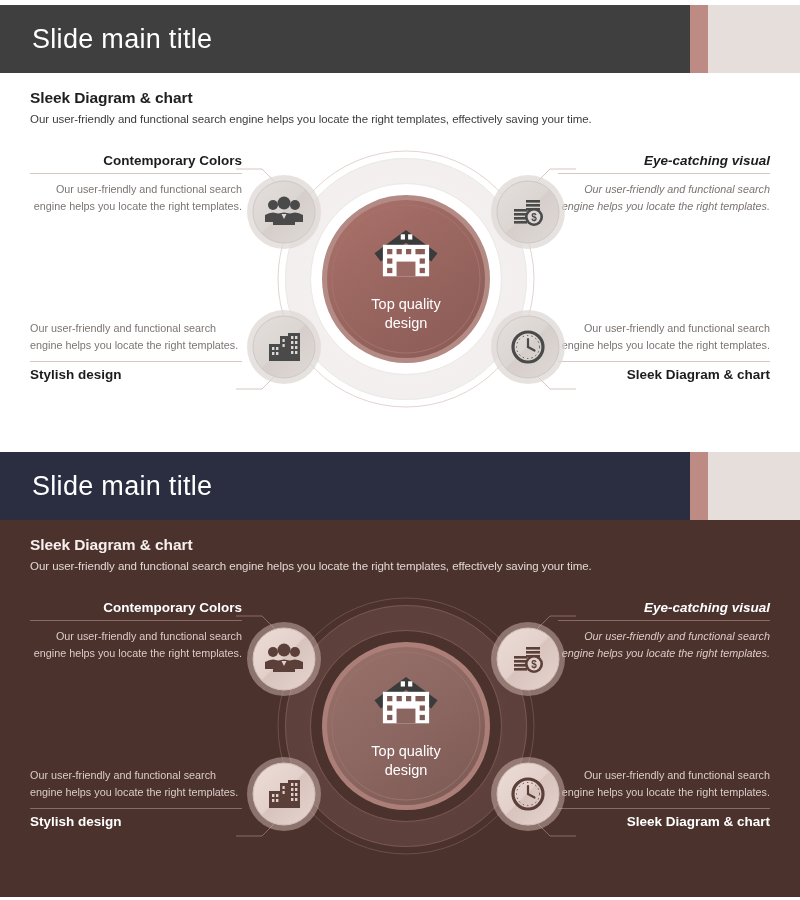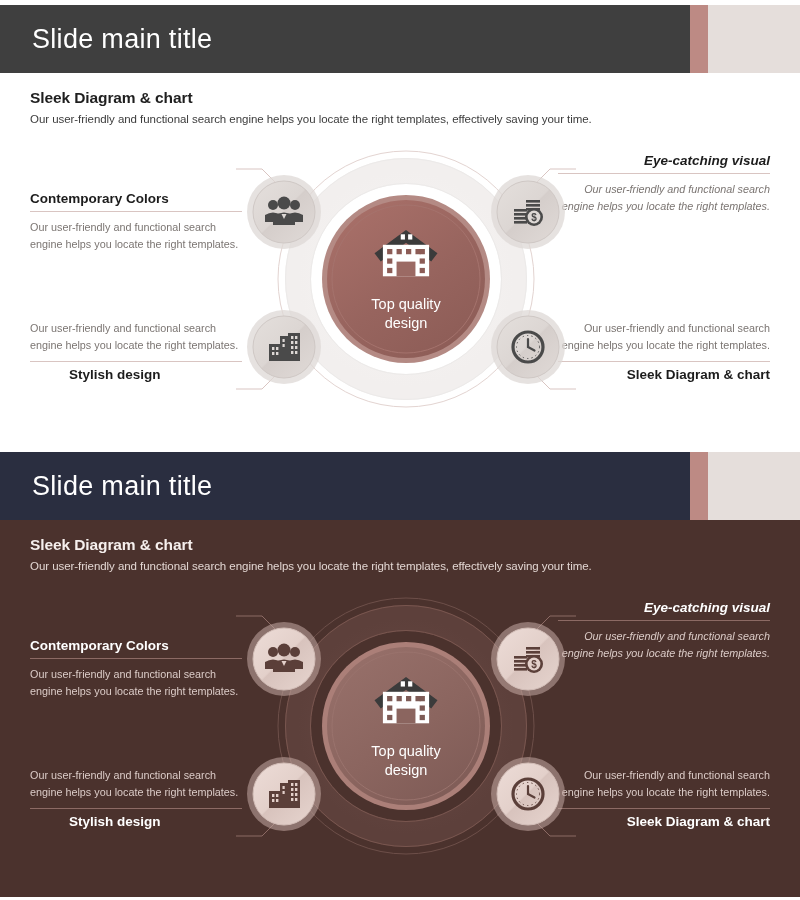--- a/index.html
+++ b/index.html
@@ -44,25 +44,25 @@
   .blk .hd{font-size:13.5px;font-weight:bold;white-space:nowrap;}
   .blk .rule{height:1px;width:100%;margin:5px 0 7px 0;}
   .blk .bd{font-size:10.8px;line-height:17px;}
   .slide-light .blk .hd{color:#1c1c1c;}
   .slide-light .blk .bd{color:#7b7572;}
   .slide-light .blk .rule{background:#d9c5c2;}
   .slide-dark .blk .hd{color:#ffffff;}
   .slide-dark .blk .bd{color:#dcccc8;}
   .slide-dark .blk .rule{background:#8c6a64;}
 
-  .blk-tl{left:30px;top:148px;text-align:left;margin-top:38px;}
+  .blk-tl{left:30px;top:148px;text-align:right;}
   .blk-tr{left:558px;top:148px;text-align:right;font-style:italic;}
   .blk-bl{left:30px;top:315px;text-align:left;}
   .blk-br{left:558px;top:315px;text-align:right;}
-  .blk-bl .hd, .blk-br .hd{order:2;margin-left:39px;}
+  .blk-bl .hd, .blk-br .hd{order:2;}
   .blk-bl .inner, .blk-br .inner{display:flex;flex-direction:column;}
   .blk-bl .bd, .blk-br .bd{order:0;}
   .blk-bl .rule, .blk-br .rule{order:1;margin:7px 0 5px 0;}
 
   
   .diagram{position:absolute;left:236px;top:142px;width:340px;height:290px;}
   .diagram svg{display:block;}
   .ctxt{
     font-family:"Liberation Sans","DejaVu Sans",sans-serif;
     font-size:14.5px;fill:#ffffff;font-weight:400;

